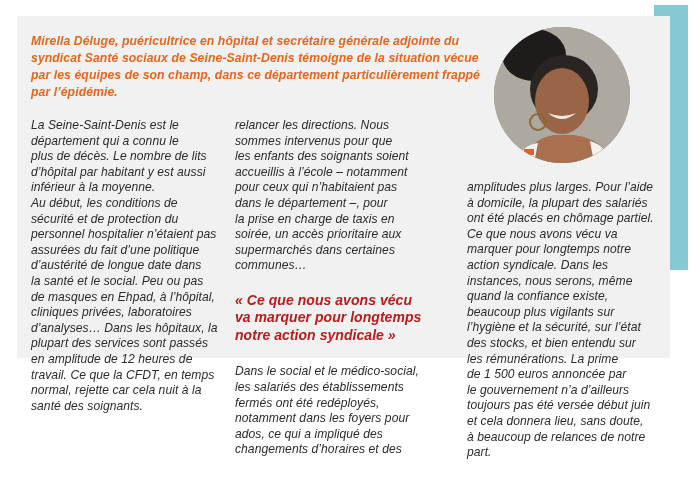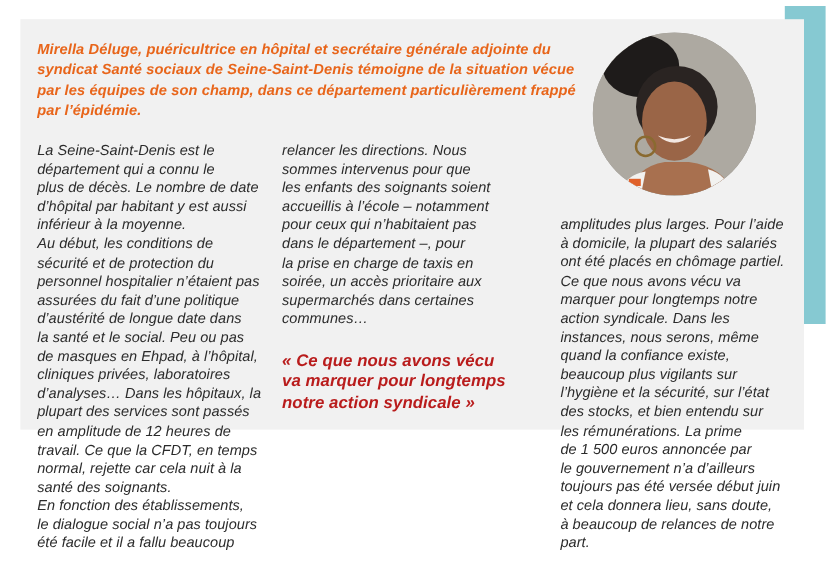--- a/index.html
+++ b/index.html
@@ -67,56 +67,59 @@
       <path d="M30 136 Q35 112 60 108 L80 108 Q110 112 118 136 Z" fill="#a8704f"></path>
       <path d="M20 136 Q28 118 44 116 L40 136 Z" fill="#f2f2f0"></path>
       <path d="M116 136 Q112 118 96 114 L100 136 Z" fill="#f2f2f0"></path>
       <rect x="30" y="122" width="10" height="6" fill="#e0612a"></rect>
     </svg>
   </div>
 
   <div class="col col1">
     <p>La Seine-Saint-Denis est le
 département qui a connu le
-plus de décès. Le nombre de date
+plus de décès. Le nombre de lits
 d’hôpital par habitant y est aussi
 inférieur à la moyenne.</p>
     <p>Au début, les conditions de
 sécurité et de protection du
 personnel hospitalier n’étaient pas
 assurées du fait d’une politique
 d’austérité de longue date dans
 la santé et le social. Peu ou pas
 de masques en Ehpad, à l’hôpital,
 cliniques privées, laboratoires
 d’analyses… Dans les hôpitaux, la
 plupart des services sont passés
 en amplitude de 12 heures de
 travail. Ce que la CFDT, en temps
 normal, rejette car cela nuit à la
 santé des soignants.</p>
-    <p>En fonction des établissements,
-le dialogue social n’a pas toujours
-été facile et il a fallu beaucoup</p>
   </div>
 
   <div class="col col2">
     <p>relancer les directions. Nous
 sommes intervenus pour que
 les enfants des soignants soient
 accueillis à l’école – notamment
 pour ceux qui n’habitaient pas
 dans le département –, pour
 la prise en charge de taxis en
 soirée, un accès prioritaire aux
 supermarchés dans certaines
 communes…</p>
     <p class="quote">« Ce que nous avons vécu
 va marquer pour longtemps
 notre action syndicale »</p>
+    <p>Dans le social et le médico-social,
+les salariés des établissements
+fermés ont été redéployés,
+notamment dans les foyers pour
+ados, ce qui a impliqué des
+changements d’horaires et des</p>
   </div>
 
   <div class="col col3">
     <p>amplitudes plus larges. Pour l’aide
 à domicile, la plupart des salariés
 ont été placés en chômage partiel.
 Ce que nous avons vécu va
 marquer pour longtemps notre
 action syndicale. Dans les
 instances, nous serons, même

